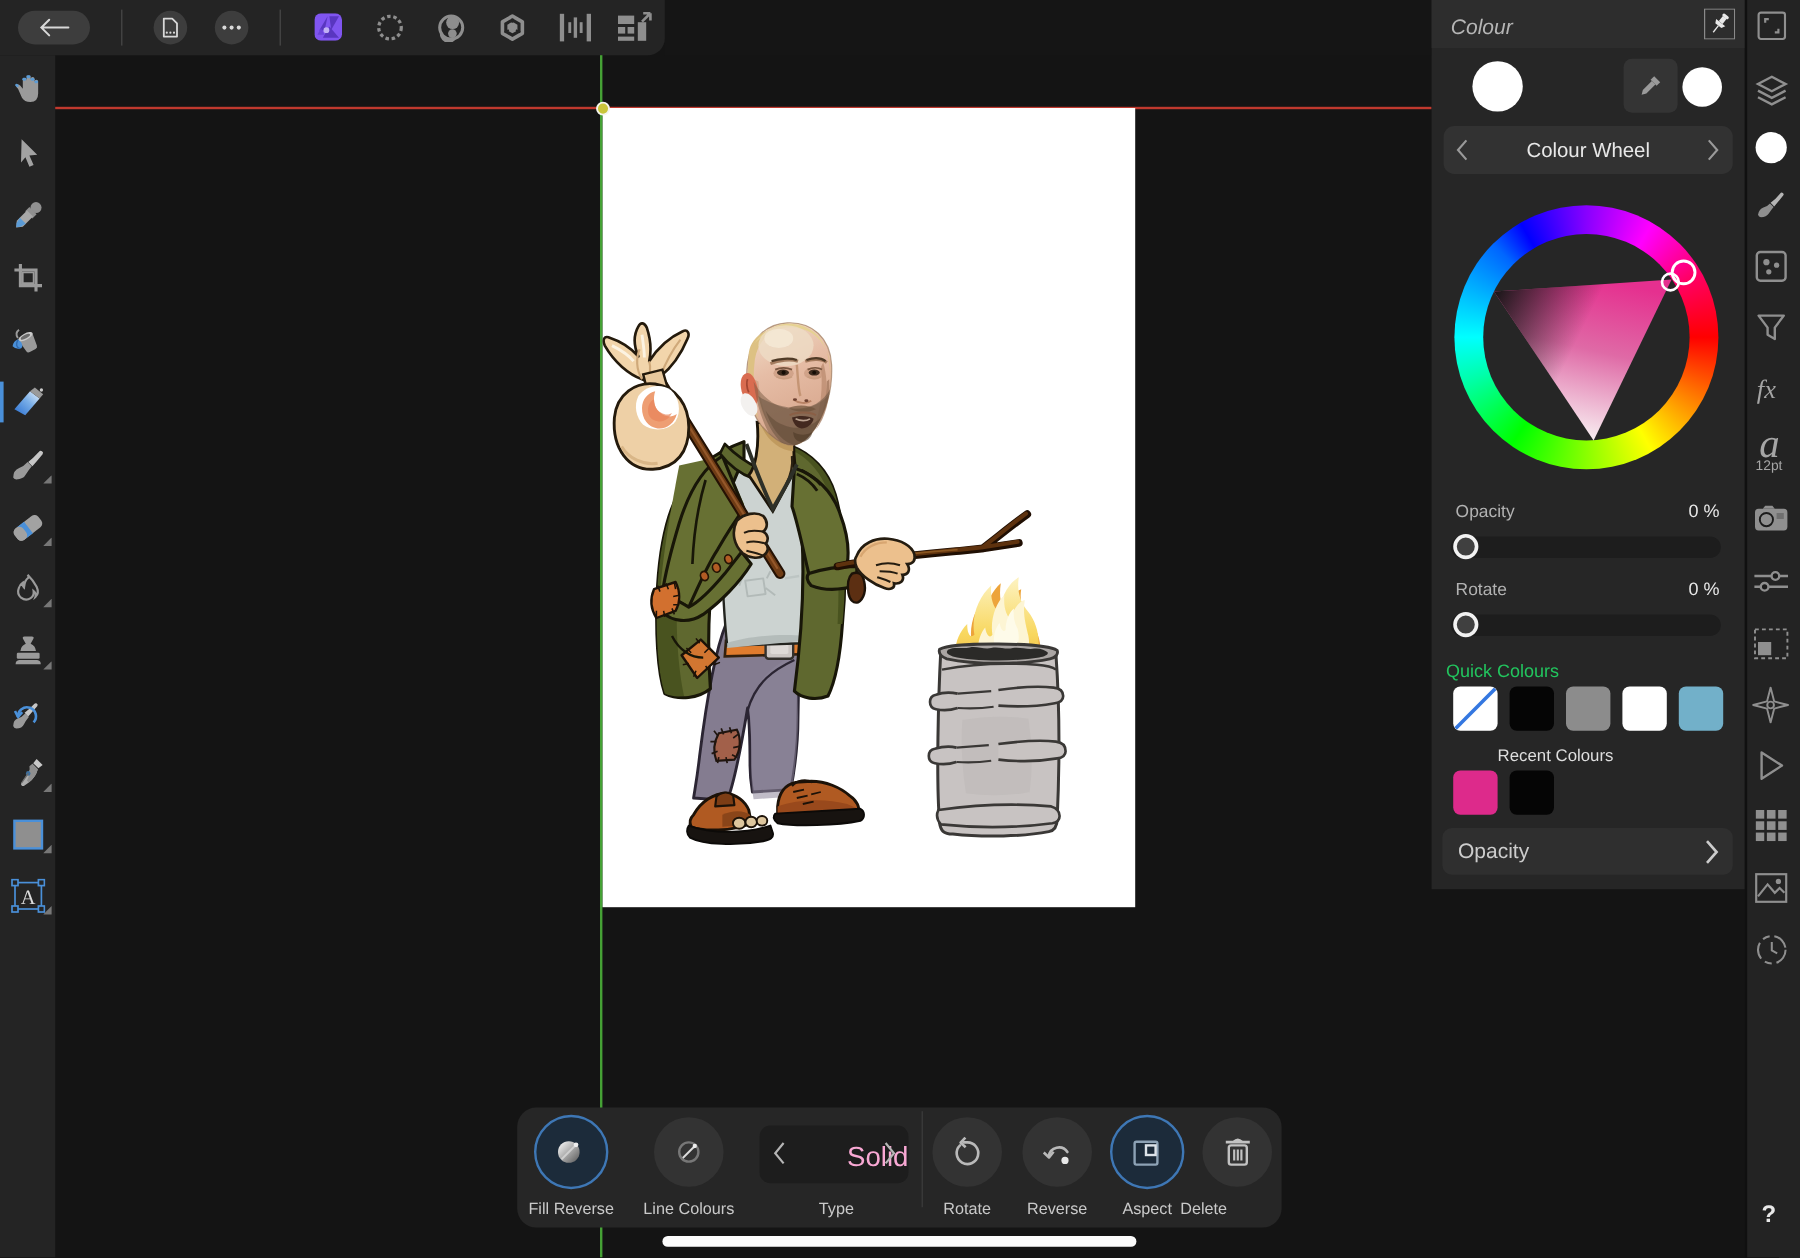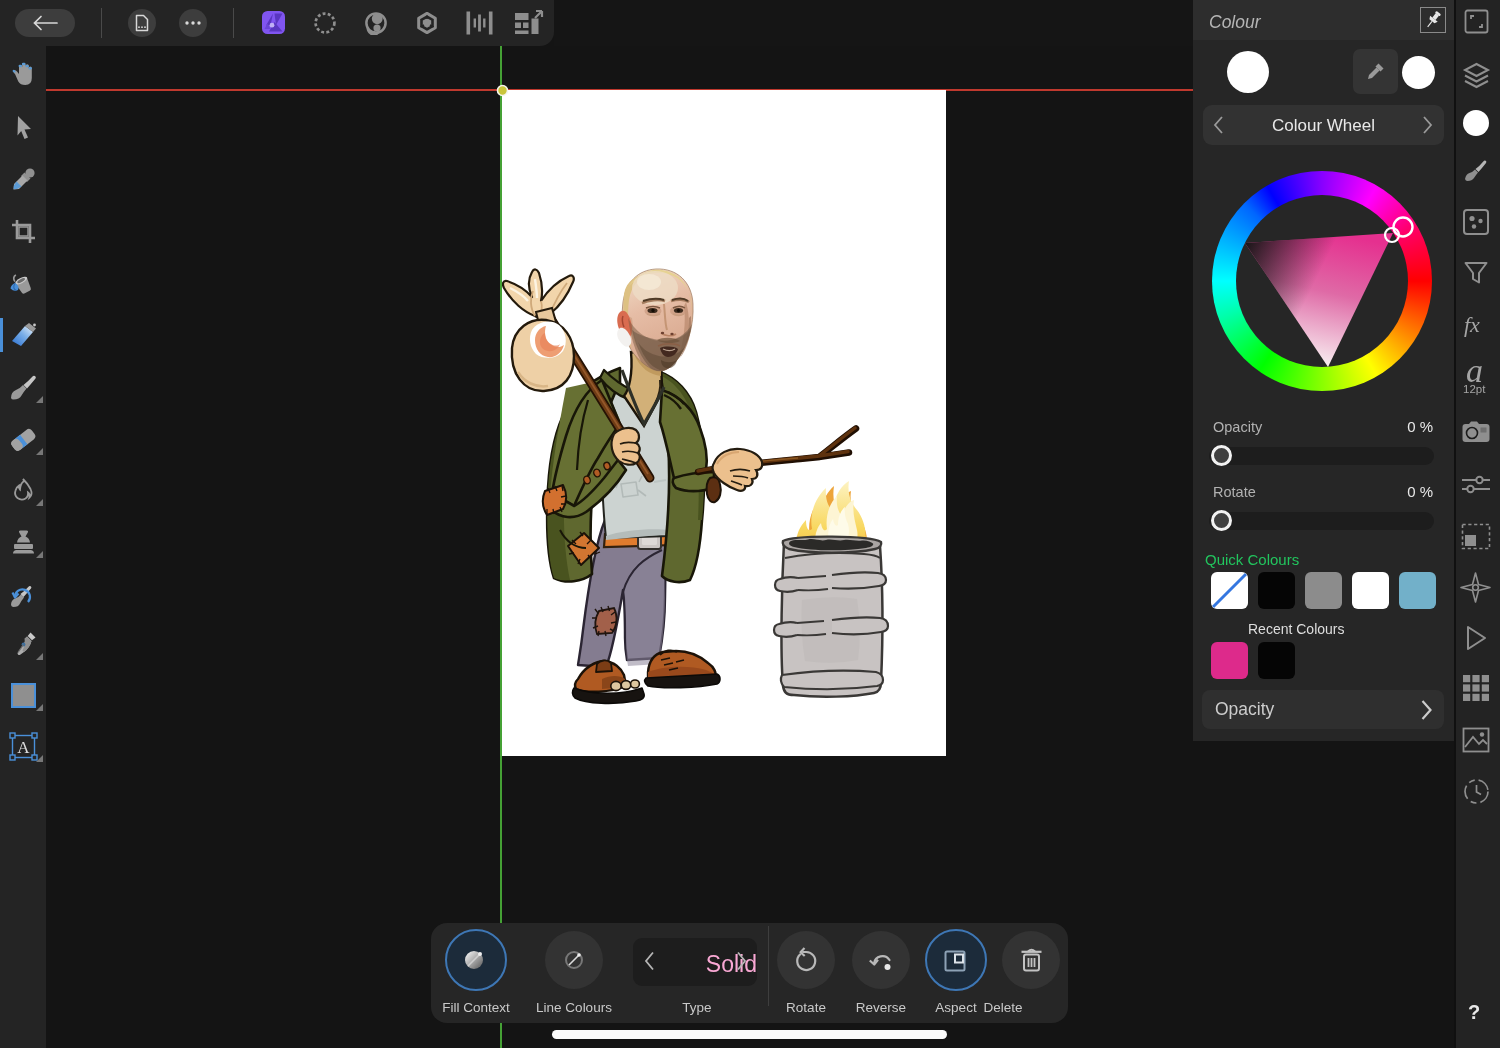--- a/index.html
+++ b/index.html
@@ -609,21 +609,21 @@
     <div class="ctxcirc" style="left:571px;"></div>
     <div class="abs" style="left:202px;top:15px;width:124px;height:48px;border-radius:9px;background:#1d1d1d;"></div>
     <div class="abs" style="left:202px;top:28px;width:124px;text-align:right;font-size:23px;color:#f9a8d4;">Solid</div>
     <svg class="abs" style="left:212px;top:27px" width="12" height="22">
         <path d="M10 2.5 L3 11 L10 19.5" stroke="#b5b5b5" stroke-width="1.8" fill="none"></path>
       </svg>
     <svg class="abs" style="left:305px;top:27px" width="12" height="22">
         <path d="M2 2.5 L9 11 L2 19.5" stroke="#b5b5b5" stroke-width="1.8" fill="none"></path>
       </svg>
     <div class="abs" style="left:337px;top:3px;width:1px;height:80px;background:#3e3e3e;"></div>
-    <div class="ctxlabel" style="left:0px;">Fill Context</div>
+    <div class="ctxlabel" style="left:0px;">Fill Reverse</div>
     <div class="ctxlabel" style="left:98px;">Line Colours</div>
     <div class="ctxlabel" style="left:221px;">Type</div>
     <div class="ctxlabel" style="left:330px;">Rotate</div>
     <div class="ctxlabel" style="left:405px;">Reverse</div>
     <div class="ctxlabel" style="left:480px;">Aspect</div>
     <div class="ctxlabel" style="left:527px;">Delete</div>
 
     <svg class="abs" style="left:30px;top:24px" width="26" height="26" viewBox="0 0 26 26">
       <defs>
           <linearGradient id="fcg" x1="0" y1="0" x2="1" y2="1">

